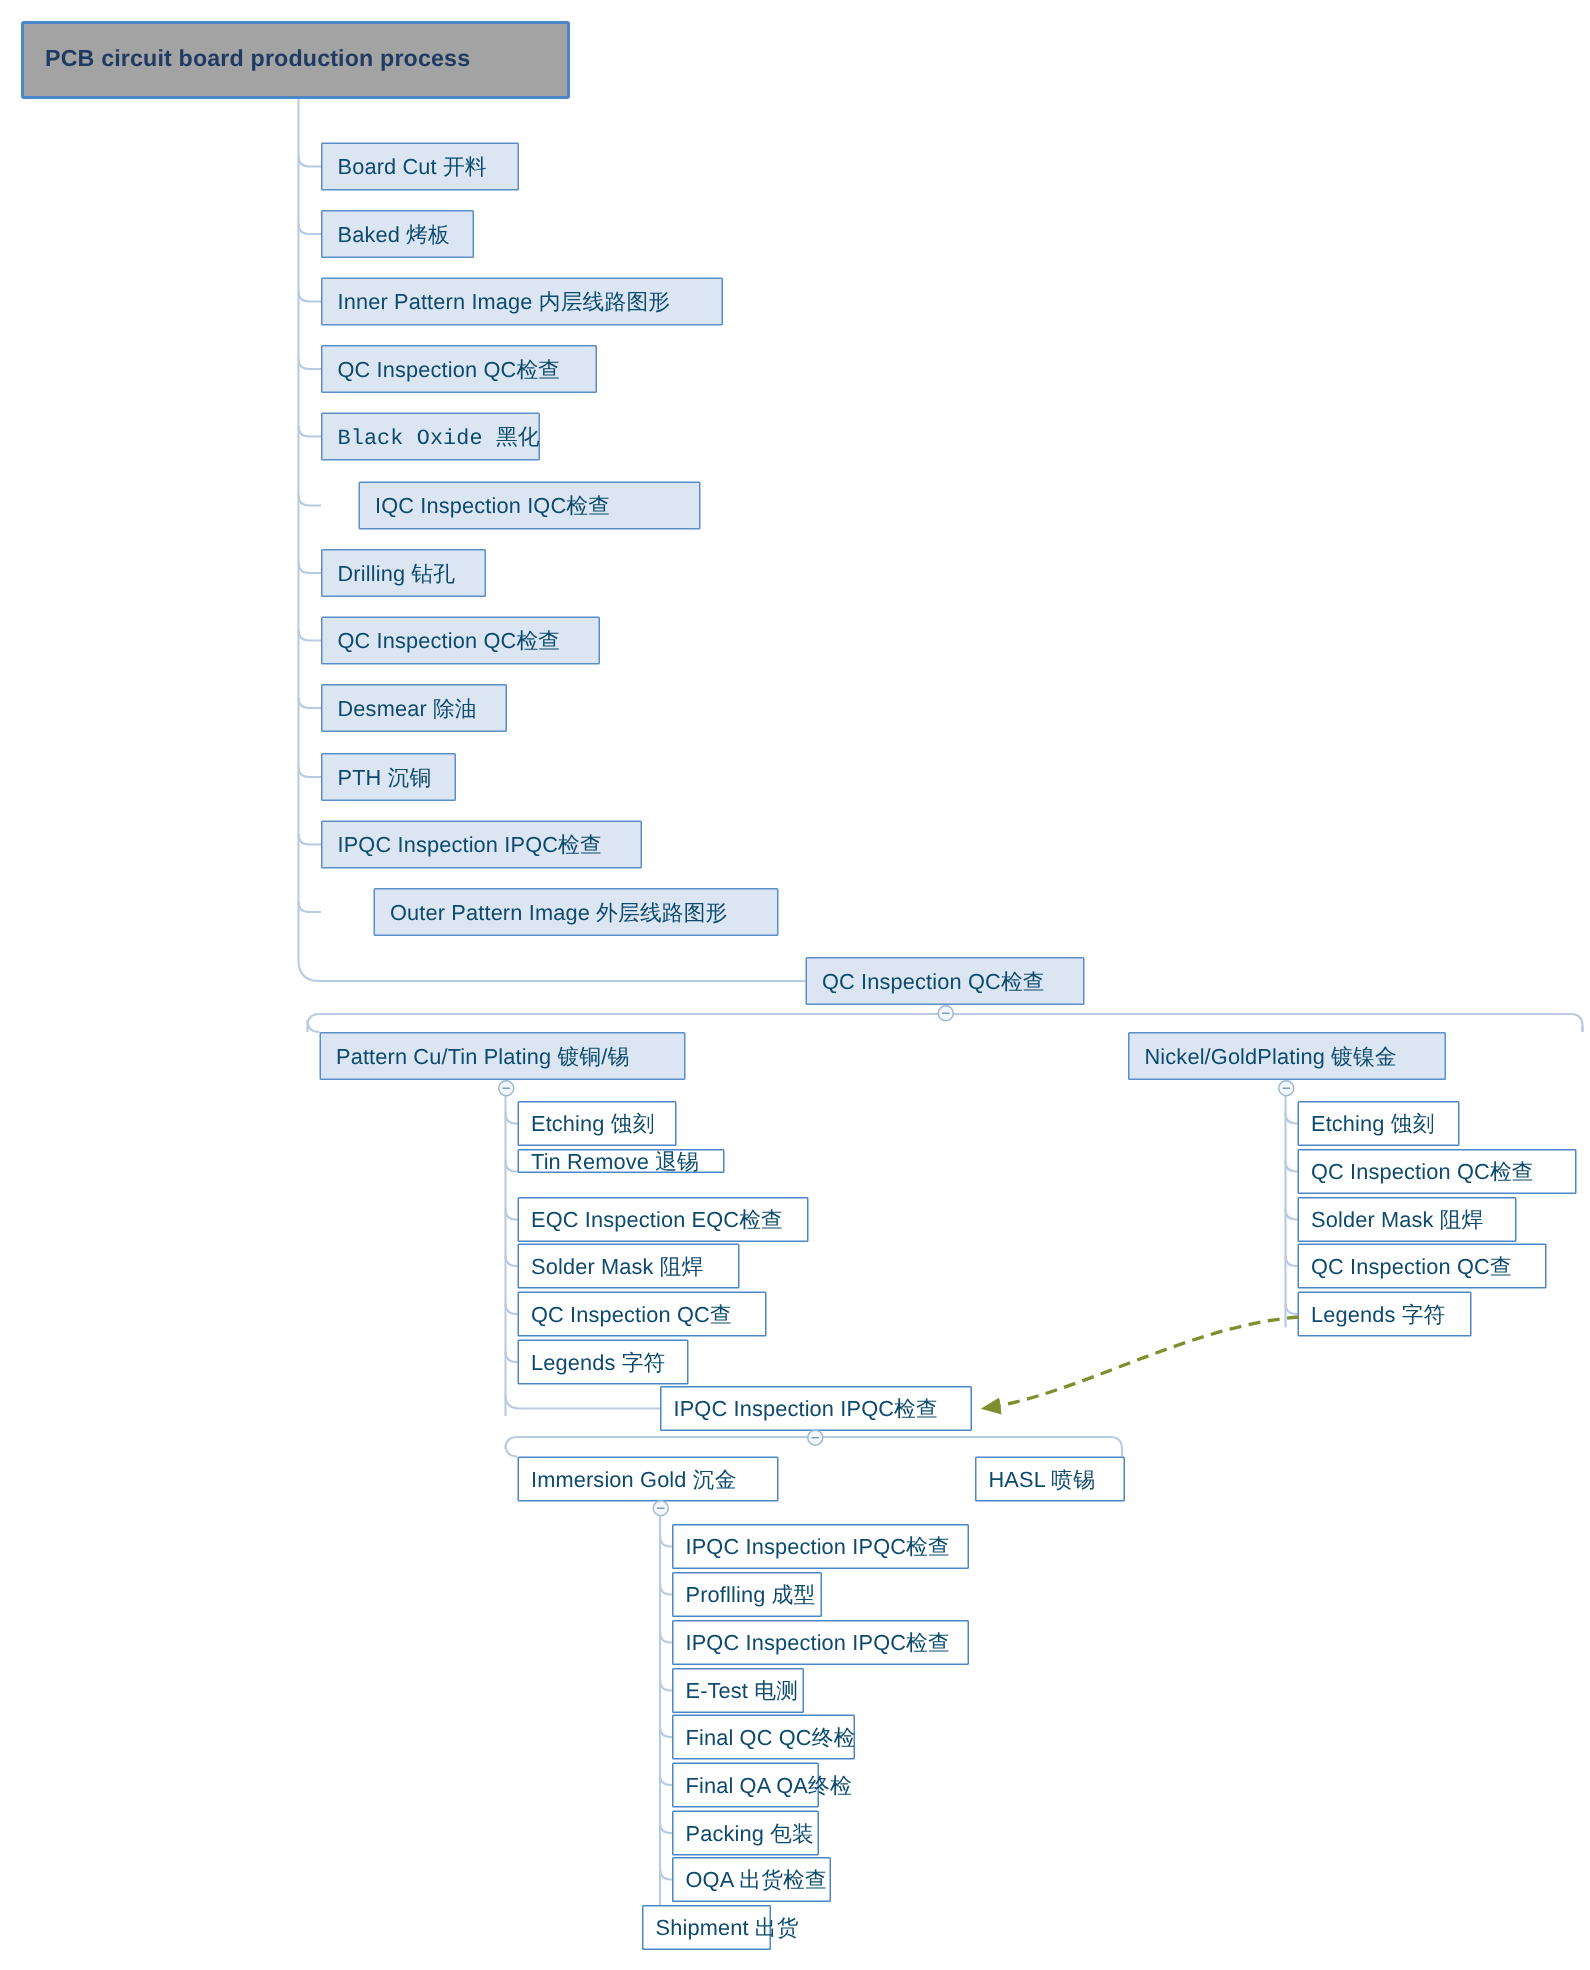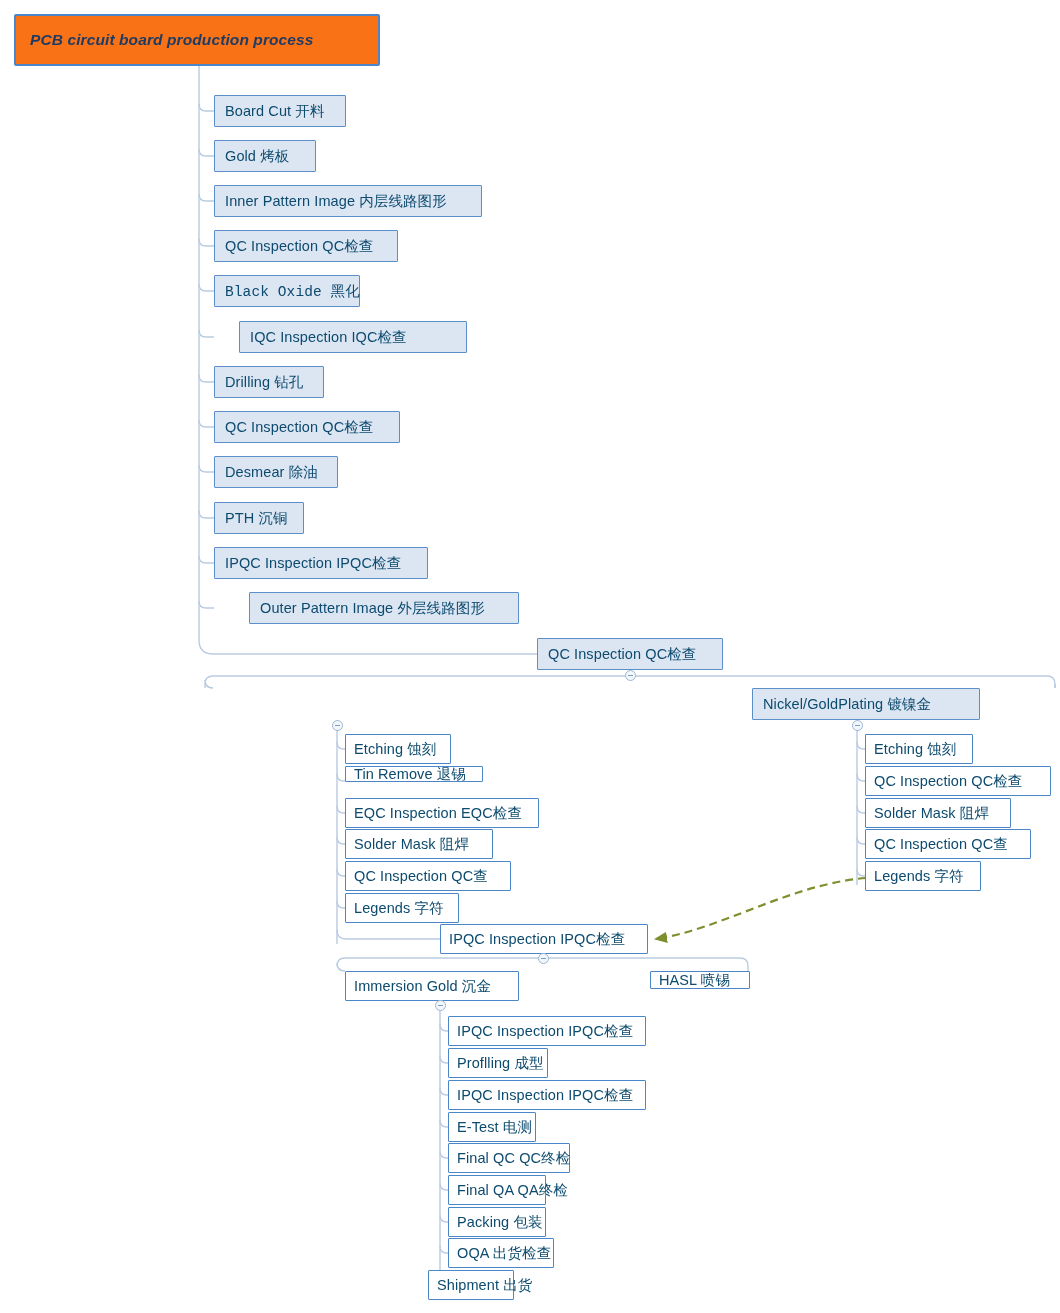--- a/index.html
+++ b/index.html
@@ -48,27 +48,26 @@
     display: flex;
     align-items: center;
     white-space: nowrap;
     color: #0c4a6e;
     letter-spacing: .1px;
   }
 
   
   .node.root {
     border: 2px solid #4a86c8;
-    background: #f97316;
+    background: #a3a3a3;
     color: #1f3b63;
     font-weight: bold;
     font-size: 15.5px;
     padding: 0 14px;
     border-radius: 2px;
-    font-style: italic;
   }
 
   
   .node.lvl1 {
     border: 1px solid #5b8fc9;
     background: #dce6f3;
     font-size: 14.5px;
     padding: 0 10px;
     border-radius: 1px;
   }
@@ -175,21 +174,21 @@
   </svg>
 
   <div class="node root" style="left:14px; top:14px; width:366px; height:52px;">
     <span>PCB circuit board production process</span>
   </div>
 
   <div class="node lvl1" style="left:214px; top:95px; width:132px; height:32px;">
     <span>Board Cut 开料</span>
   </div>
   <div class="node lvl1" style="left:214px; top:140px; width:102px; height:32px;">
-    <span>Gold 烤板</span>
+    <span>Baked 烤板</span>
   </div>
   <div class="node lvl1" style="left:214px; top:185px; width:268px; height:32px;">
     <span>Inner Pattern Image 内层线路图形</span>
   </div>
   <div class="node lvl1" style="left:214px; top:230px; width:184px; height:32px;">
     <span>QC Inspection QC检查</span>
   </div>
   <div class="node lvl1" style="left:214px; top:275px; width:146px; height:32px;font-family:Liberation Mono, monospace;">
     <span>Black Oxide 黑化</span>
   </div>
@@ -213,23 +212,26 @@
   </div>
   <div class="node lvl1" style="left:214px; top:592px; width:270px; height:32px;margin-left:35px;">
     <span>Outer Pattern Image 外层线路图形</span>
   </div>
 
   <div class="node lvl1" style="left:537px; top:638px; width:186px; height:32px;">
     <span>QC Inspection QC检查</span>
   </div>
   <div class="collapser" style="left:625px; top:670px;"></div>
 
+  <div class="node lvl1" style="left:213px; top:688px; width:244px; height:32px;">
+    <span>Pattern Cu/Tin Plating 镀铜/锡</span>
+  </div>
   <div class="collapser" style="left:332px; top:720px;"></div>
 
-  <div class="node lvl1" style="left:752px; top:688px; width:228px; height:32px;text-align:right;">
+  <div class="node lvl1" style="left:752px; top:688px; width:212px; height:32px;text-align:right;">
     <span>Nickel/GoldPlating 镀镍金</span>
   </div>
   <div class="collapser" style="left:852px; top:720px;"></div>
 
   <div class="node lvl2" style="left:345px; top:734px; width:106px; height:30px;">
     <span>Etching 蚀刻</span>
   </div>
   <div class="node lvl2" style="left:345px; top:766px; width:138px; height:16px;">
     <span>Tin Remove 退锡</span>
   </div>
@@ -265,21 +267,21 @@
   <div class="node lvl2" style="left:440px; top:924px; width:208px; height:30px;">
     <span>IPQC Inspection IPQC检查</span>
   </div>
   <div class="collapser" style="left:538px; top:953px;"></div>
 
   <div class="node lvl2" style="left:345px; top:971px; width:174px; height:30px;">
     <span>Immersion Gold 沉金</span>
   </div>
   <div class="collapser" style="left:435px; top:1000px;"></div>
 
-  <div class="node lvl2" style="left:650px; top:971px; width:100px; height:18px;text-align:center;">
+  <div class="node lvl2" style="left:650px; top:971px; width:100px; height:30px;text-align:center;">
     <span>HASL 喷锡</span>
   </div>
 
   <div class="node lvl2" style="left:448px; top:1016px; width:198px; height:30px;">
     <span>IPQC Inspection IPQC检查</span>
   </div>
   <div class="node lvl2" style="left:448px; top:1048px; width:100px; height:30px;">
     <span>Proflling 成型</span>
   </div>
   <div class="node lvl2" style="left:448px; top:1080px; width:198px; height:30px;">

